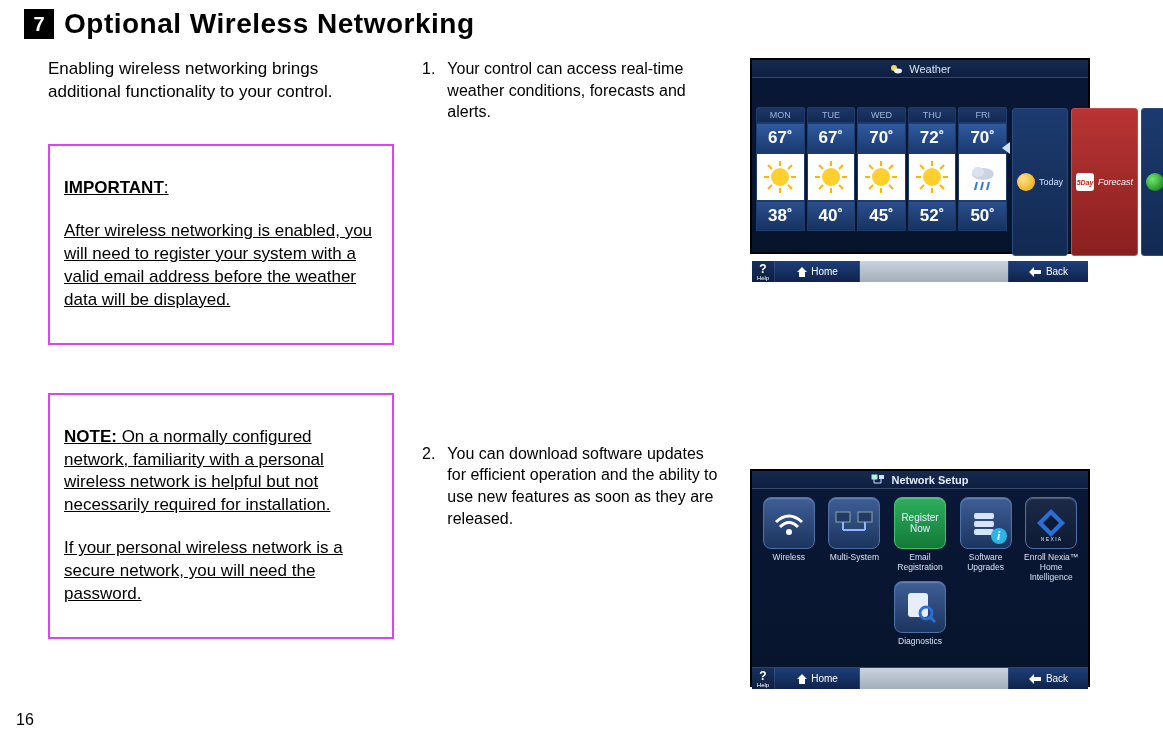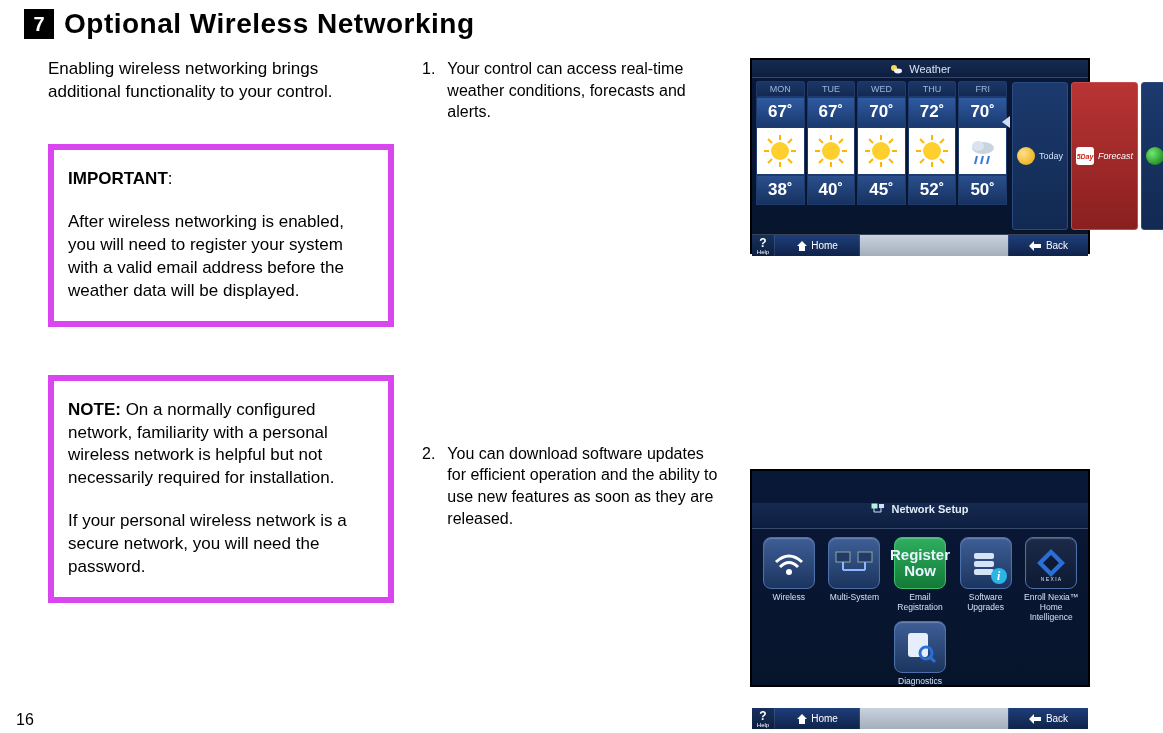--- a/index.html
+++ b/index.html
@@ -18,25 +18,26 @@
     background: #000; color: #fff;
     width: 30px; height: 30px; display:flex; align-items:center; justify-content:center;
     font-size: 20px; font-weight: bold;
   }
   .header-title { font-size: 28px; font-weight: bold; letter-spacing: 0.5px; }
 
   .cols { display: flex; gap: 28px; }
   .col-left { width: 370px; padding-left: 24px; }
   .intro { font-size: 17px; line-height: 1.35; margin-bottom: 40px; }
   .box {
-    border: 6px solid #d946ef;
-    padding: 18px 14px;
+    border: 2px solid #d946ef;
+    padding: 31px 14px;
     margin-bottom: 48px;
     font-size: 17px;
     line-height: 1.35;
+    text-decoration: underline;
   }
   .box-title { font-weight: bold; display:inline; }
   .box p + p { margin-top: 20px; }
 
   .col-mid { width: 300px; }
   .step { display:flex; gap:12px; font-size:16px; line-height:1.35; margin-bottom: 320px; }
   .step:last-child { margin-bottom: 0; }
   .step-num { flex:0 0 auto; }
 
   .col-right { width: 360px; display:flex; flex-direction:column; gap: 215px; }
@@ -53,21 +54,21 @@
   }
 
   
   .weather { height: 196px; }
   .w-title {
     height: 18px; display:flex; align-items:center; justify-content:center;
     gap:6px; font-size:11px; color:#d8e4f5;
     border-bottom:1px solid rgba(255,255,255,0.15);
     background: linear-gradient(#162a50,#0d1f40);
   }
-  .w-body { display:flex; height: 156px; }
+  .w-body { display:flex; height: 156px; margin-top: 26px; }
   .w-left { flex: 1 1 auto; padding: 3px 3px 3px 4px; }
   .w-days-row { display:flex; gap:2px; }
   .w-day-head {
     flex:1; text-align:center; font-size:9px; color:#9fb4d8;
     background: linear-gradient(#1b3768,#132a52);
     border:1px solid #1f3b6d; border-radius:2px 2px 0 0;
     padding:2px 0;
   }
   .w-high-row, .w-low-row { display:flex; gap:2px; }
   .w-cell {
@@ -129,40 +130,39 @@
   }
   .f-back {
     width:80px; background: linear-gradient(#1e3e7a,#0f234a);
     display:flex; align-items:center; justify-content:center; gap:5px;
     border-left:1px solid rgba(255,255,255,0.1);
   }
 
   
   .network { height: 218px; }
   .n-title {
-    height:26px; display:flex; align-items:flex-start; justify-content:center; gap:6px;
+    height:18px; display:flex; align-items:center; justify-content:center; gap:6px;
     font-size:11px; color:#e4ecf8; font-weight:bold;
     background: linear-gradient(#162a50,#0d1f40);
     border-bottom:1px solid rgba(255,255,255,0.15);
-    margin-top:32px;
   }
   .n-body { height: 178px; padding: 8px 6px 4px; display:flex; flex-direction:column; gap:8px; }
   .n-row { display:flex; gap:4px; justify-content:center; }
   .n-item {
     width:64px; display:flex; flex-direction:column; align-items:center; gap:4px;
   }
   .n-tile {
     width:52px; height:52px; border-radius:8px;
     background: linear-gradient(#3e5e96,#1c355f);
     border:1px solid #4d6fa8;
     display:flex; align-items:center; justify-content:center;
     color:#eaf2ff; font-size:9px; text-align:center;
     box-shadow: inset 0 1px 1px rgba(255,255,255,0.25);
   }
-  .n-tile.reg { background: linear-gradient(#2fae5e,#127a37); border-color:#40c06c; font-size:15px; line-height:1.1;font-weight:bold; }
+  .n-tile.reg { background: linear-gradient(#2fae5e,#127a37); border-color:#40c06c; font-size:10px; line-height:1.1; }
   .n-tile.info { position:relative; }
   .n-tile.info .i-badge {
     position:absolute; right:4px; bottom:4px; width:16px; height:16px; border-radius:50%;
     background:#2bb4e6; color:#fff; font-style:italic; font-family: Georgia, serif;
     display:flex;align-items:center;justify-content:center; font-size:12px; font-weight:bold;
   }
   .n-tile.nexia { background: linear-gradient(#1b2a48,#0e1a33); }
   .n-label { font-size:8.5px; color:#d4e1f5; text-align:center; line-height:1.15; height:20px; display:flex;align-items:flex-start;justify-content:center; }
 
   .pagenum { position:absolute; left:16px; bottom:4px; font-size:16px; }

